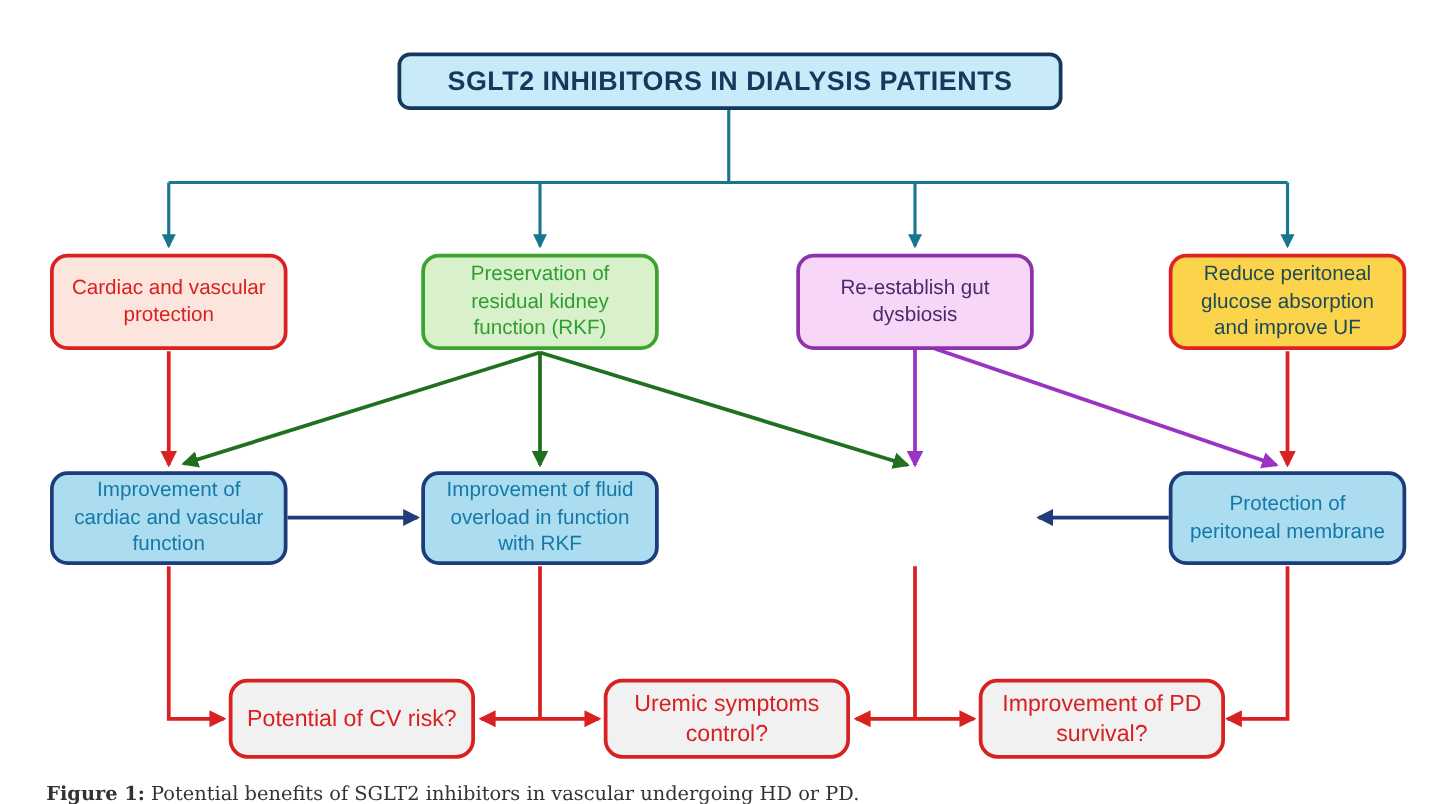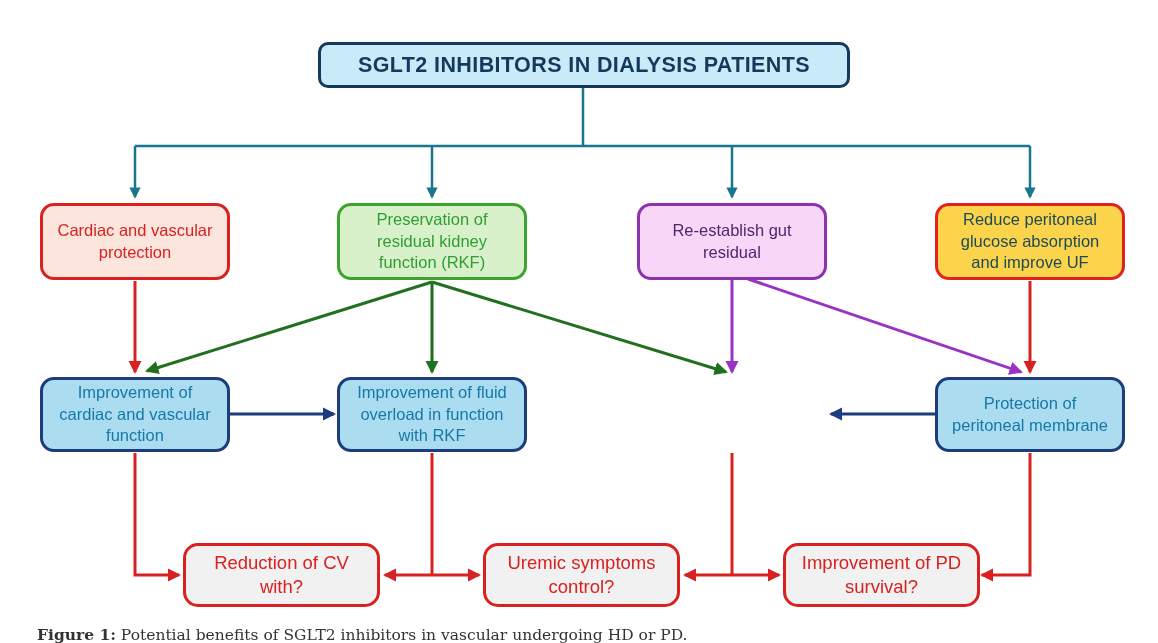--- a/index.html
+++ b/index.html
@@ -103,26 +103,26 @@
       <path d="M732 560 H685" marker-end="url(#m-red)"></path>
       <path d="M732 560 H779" marker-end="url(#m-red)"></path>
       <path d="M1030 438 V560 H982" marker-end="url(#m-red)"></path>
     </g>
   </svg>
 
   <div class="box title-box">SGLT2 INHIBITORS IN DIALYSIS PATIENTS</div>
 
   <div class="box benefit b1">Cardiac and vascular protection</div>
   <div class="box benefit b2">Preservation of residual kidney function (RKF)</div>
-  <div class="box benefit b3">Re-establish gut residual</div>
+  <div class="box benefit b3">Re-establish gut dysbiosis</div>
   <div class="box benefit b4">Reduce peritoneal glucose absorption and improve UF</div>
 
   <div class="box outcome o1">Improvement of cardiac and vascular function</div>
   <div class="box outcome o2">Improvement of fluid overload in function with RKF</div>
   <div class="box outcome o4">Protection of peritoneal membrane</div>
 
-  <div class="box question q1">Reduction of CV with?</div>
+  <div class="box question q1">Potential of CV risk?</div>
   <div class="box question q2">Uremic symptoms control?</div>
   <div class="box question q3">Improvement of PD survival?</div>
 
   <div class="caption"><span class="prefix">Figure 1:</span><span> Potential benefits of SGLT2 inhibitors in vascular undergoing HD or PD.</span></div>
 
 </div>
 
 </body></html>

